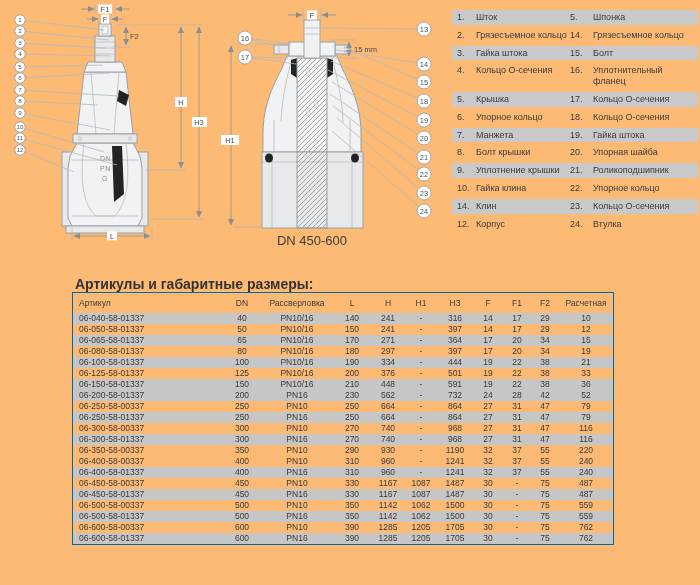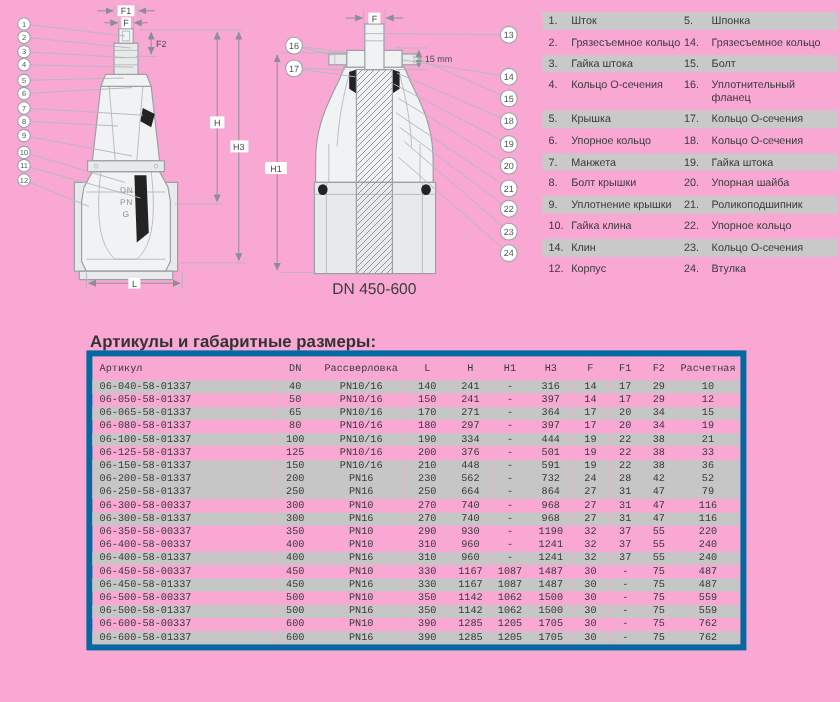--- a/index.html
+++ b/index.html
@@ -1,17 +1,17 @@
 <!DOCTYPE html>
 <html><head>
 <meta charset="utf-8">
 <style>
   html,body { margin:0; padding:0; background:#fff; }
   #screen {
-    position:relative; width:700px; height:585px; background:#f9a8d4;
+    position:relative; width:700px; height:585px; background:#fdba74;
     font-family:"Liberation Sans", sans-serif; overflow:hidden; color:#3a3a3a;
   }
   
   #diagram-svg { position:absolute; left:0; top:0; }
   .outline { fill:#f1f2f3; stroke:#9aa0a5; stroke-width:1; }
   .outline2 { fill:#e8e9ea; stroke:#9aa0a5; stroke-width:1; }
   .detail { fill:none; stroke:#b8bcc0; stroke-width:0.8; }
   .dark { fill:#232323; stroke:none; }
   .dimline { stroke:#8a8f94; stroke-width:0.8; fill:none; }
   .extline { stroke:#b0b4b8; stroke-width:0.7; fill:none; }
@@ -26,21 +26,21 @@
   .pl-row {
     display:grid; grid-template-columns:17px 92px 21px 1fr; column-gap:2px;
     padding:2px 2px 2px 5px; margin-bottom:3px;
     font-size:9px; line-height:1.2; color:#3a3a3a;
   }
   .pl-row.shaded { background:#c9c9c9; }
   .pl-num { }
   .pl-label { }
   
   #spec-title { position:absolute; left:75px; top:276px; font-size:14px; font-weight:bold; color:#333; }
-  #spec-table-wrap { position:absolute; left:72px; top:292px; width:540px; border:5px solid #0369a1;font-family:Liberation Mono, monospace; }
+  #spec-table-wrap { position:absolute; left:72px; top:292px; width:540px; border:1px solid #0369a1; }
   table#spec-table { width:100%; border-collapse:collapse; table-layout:fixed; font-size:8.5px; color:#3a3a3a; }
   #spec-table th { font-weight:normal; padding:0; line-height:12px; text-align:center; white-space:nowrap; }
   #spec-table thead tr:first-child th { padding-top:4px; }
   #spec-table thead tr:last-child th { padding-bottom:4px; }
   #spec-table th.artikul, #spec-table td.artikul { text-align:left; padding-left:6px; }
   #spec-table td { padding:0; height:11px; line-height:11px; text-align:center; white-space:nowrap; overflow:hidden; }
   #spec-table tr.shaded td { background:#c6c6c6; }
 </style>
 </head>
 <body>
@@ -457,20 +457,33 @@
             <td>PN16</td>
             <td>230</td>
             <td>562</td>
             <td>-</td>
             <td>732</td>
             <td>24</td>
             <td>28</td>
             <td>42</td>
             <td>52</td>
           </tr>
+          <tr>
+            <td class="artikul">06-250-58-00337</td>
+            <td>250</td>
+            <td>PN10</td>
+            <td>250</td>
+            <td>664</td>
+            <td>-</td>
+            <td>864</td>
+            <td>27</td>
+            <td>31</td>
+            <td>47</td>
+            <td>79</td>
+          </tr>
           <tr class="shaded">
             <td class="artikul">06-250-58-01337</td>
             <td>250</td>
             <td>PN16</td>
             <td>250</td>
             <td>664</td>
             <td>-</td>
             <td>864</td>
             <td>27</td>
             <td>31</td>

